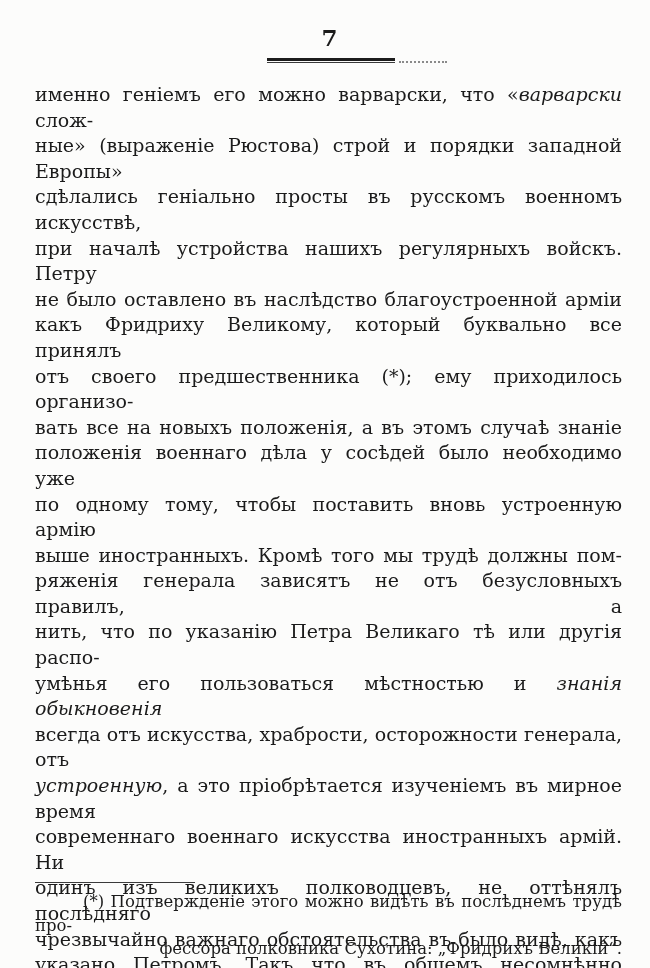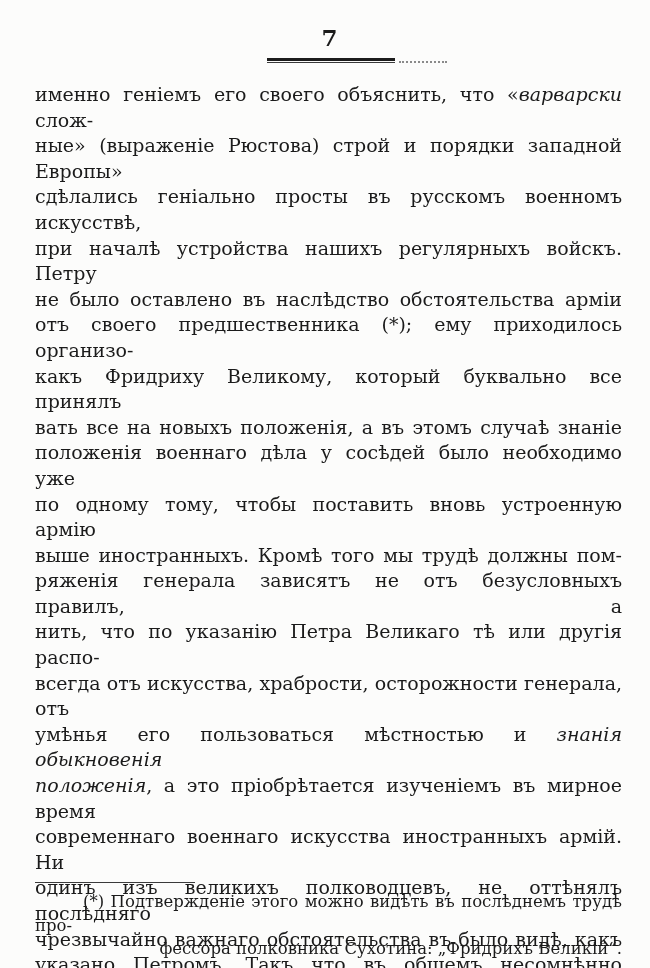--- a/index.html
+++ b/index.html
@@ -73,36 +73,36 @@
 </head>
 <body>
 
 <div class="page">
   <div class="pagenum">7</div>
   <div class="header-rule">
     <div class="thick"></div>
     <div class="thin"></div>
   </div>
   <div class="text" id="body-text">
-      <div class="line j"><span>именно геніемъ его своего объяснить, что «</span><span class="it">варварски</span><span> слож-</span></div>
+      <div class="line j"><span>именно геніемъ его можно варварски, что «</span><span class="it">варварски</span><span> слож-</span></div>
       <div class="line j"><span>ные» (выраженіе Рюстова) строй и порядки западной Европы»</span></div>
       <div class="line j"><span>сдѣлались геніально просты въ русскомъ военномъ искусствѣ,</span></div>
       <div class="line j"><span>при началѣ устройства нашихъ регулярныхъ войскъ. Петру</span></div>
-      <div class="line j"><span>не было оставлено въ наслѣдство обстоятельства арміи</span></div>
+      <div class="line j"><span>не было оставлено въ наслѣдство благоустроенной арміи</span></div>
+      <div class="line j"><span>какъ Фридриху Великому, который буквально все принялъ</span></div>
       <div class="line j"><span>отъ своего предшественника (*); ему приходилось организо-</span></div>
-      <div class="line j"><span>какъ Фридриху Великому, который буквально все принялъ</span></div>
       <div class="line j"><span>вать все на новыхъ положенія, а въ этомъ случаѣ знаніе</span></div>
       <div class="line j"><span>положенія военнаго дѣла у сосѣдей было необходимо уже</span></div>
       <div class="line j"><span>по одному тому, чтобы поставить вновь устроенную армію</span></div>
       <div class="line j"><span>выше иностранныхъ. Кромѣ того мы трудѣ должны пом-</span></div>
       <div class="line j"><span>ряженія генерала зависятъ не отъ безусловныхъ правилъ, а</span></div>
       <div class="line j"><span>нить, что по указанію Петра Великаго тѣ или другія распо-</span></div>
+      <div class="line j"><span>умѣнья его пользоваться мѣстностью и </span><span class="it">знанія обыкновенія</span></div>
       <div class="line j"><span>всегда отъ искусства, храбрости, осторожности генерала, отъ</span></div>
-      <div class="line j"><span>умѣнья его пользоваться мѣстностью и </span><span class="it">знанія обыкновенія</span></div>
-      <div class="line j"><span class="it">положенія</span><span>, а это пріобрѣтается изученіемъ въ мирное время</span></div>
+      <div class="line j"><span class="it">устроенную</span><span>, а это пріобрѣтается изученіемъ въ мирное время</span></div>
       <div class="line j"><span>современнаго военнаго искусства иностранныхъ армій. Ни</span></div>
       <div class="line j"><span>одинъ изъ великихъ полководцевъ, не оттѣнялъ послѣдняго</span></div>
       <div class="line j"><span>чрезвычайно важнаго обстоятельства въ было видѣ, какъ</span></div>
       <div class="line j"><span>указано Петромъ. Такъ что въ общемъ несомнѣнно вѣрныя</span></div>
     </div>
   <div class="footnote-rule"></div>
   <div class="footnote" id="footnote">
       <div class="line j indent"><span>(*) Подтвержденіе этого можно видѣть въ послѣднемъ трудѣ про-</span></div>
       <div class="line l"><span>фессора полковника Сухотина: „Фридрихъ Великій“.</span></div>
     </div>

